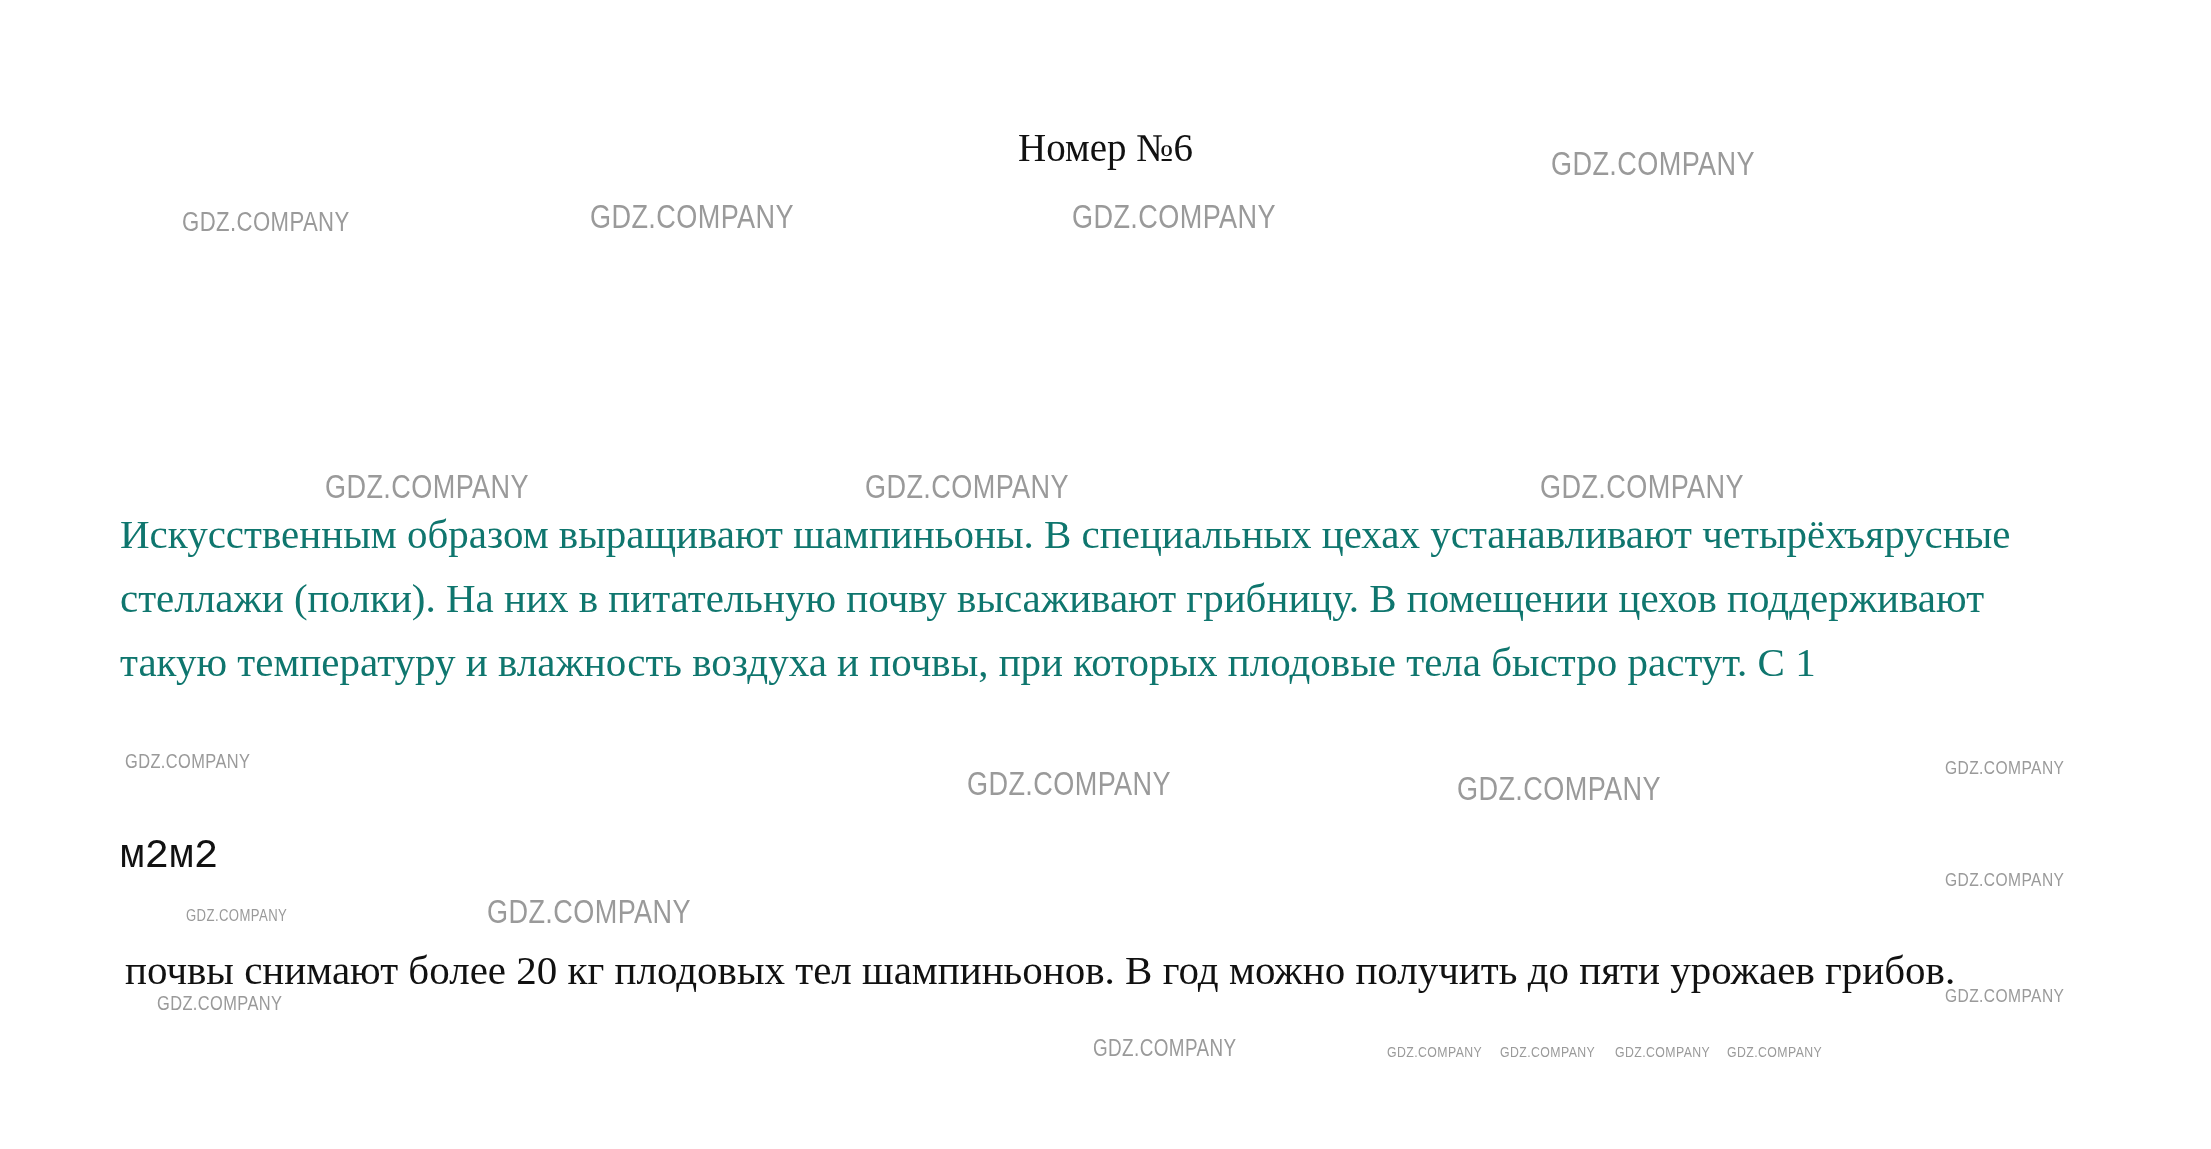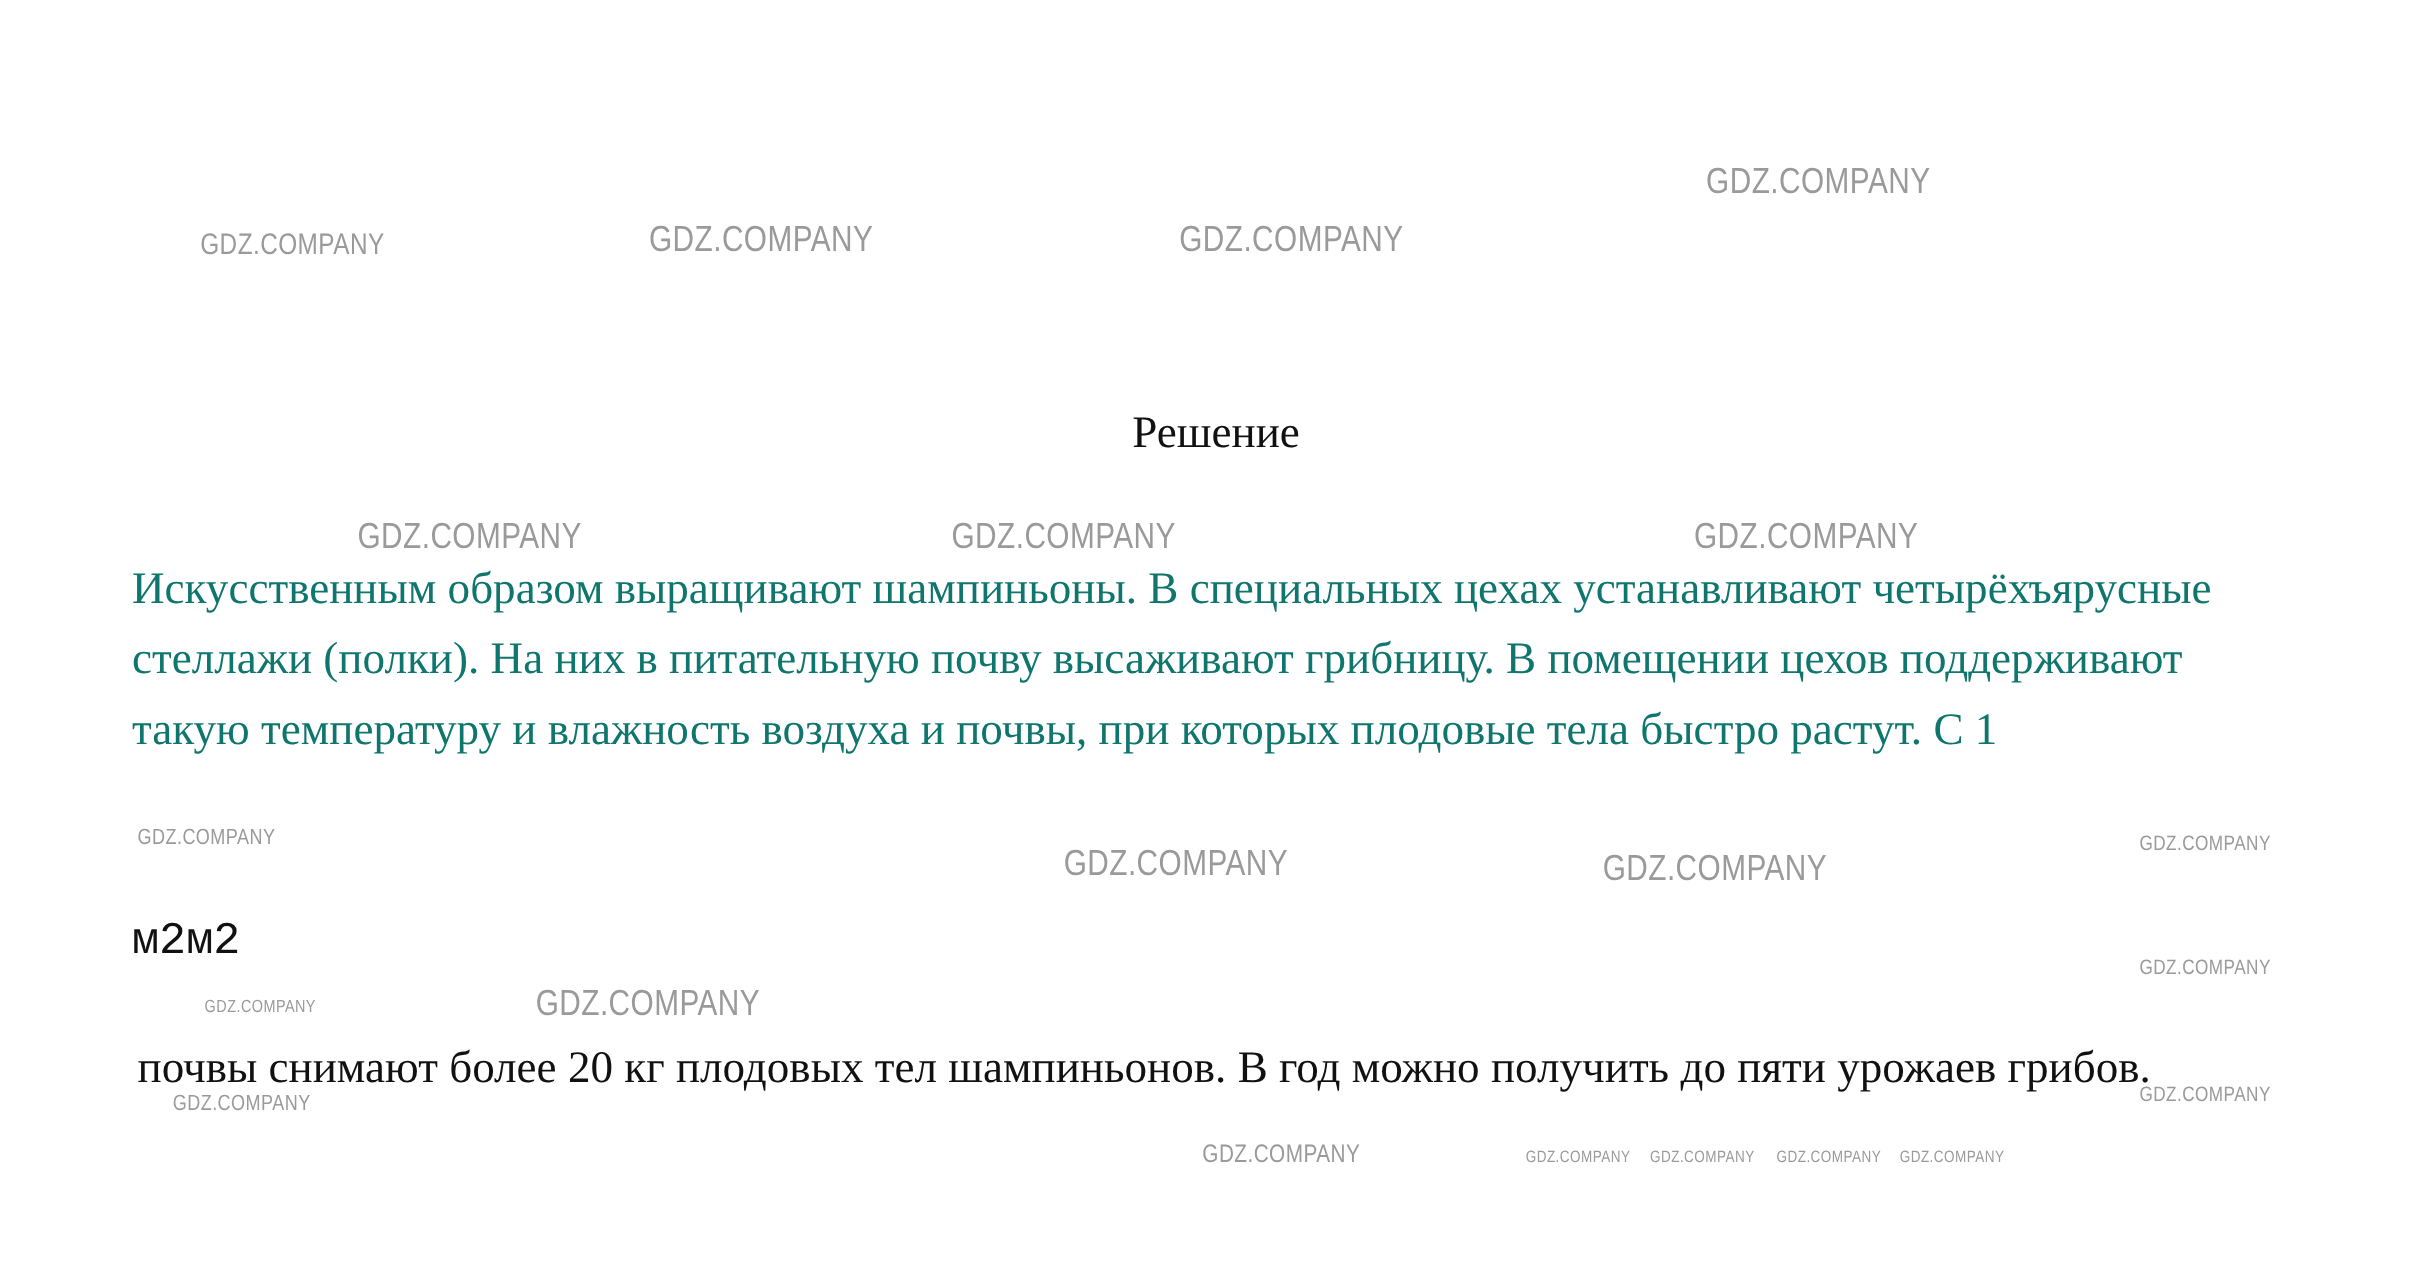--- a/index.html
+++ b/index.html
@@ -100,23 +100,23 @@
     transform-origin: left center;
     pointer-events: none;
     user-select: none;
   }
 </style>
 </head>
 <body>
 
 <div class="page">
 
+  <div class="doc-title">Номер №6</div>
 
 
-  <div class="solution-heading">Решение</div>
 
   <div class="body-text">Искусственным образом выращивают шампиньоны. В специальных цехах устанавливают четырёхъярусные стеллажи (полки). На них в питательную почву высаживают грибницу. В помещении цехов поддерживают такую температуру и влажность воздуха и почвы, при которых плодовые тела быстро растут. С 1</div>
 
   <div class="formula">м2м2</div>
 
   <div class="body-text-2"> почвы снимают более 20 кг плодовых тел шампиньонов. В год можно получить до пяти урожаев грибов.</div>
 
   <div id="watermark-layer">
       <div class="wm" style="left: 182px; top: 207px; font-size: 27px; color: rgb(154, 154, 154);">GDZ.COMPANY</div>
       <div class="wm" style="left: 590px; top: 198px; font-size: 33px; color: rgb(154, 154, 154);">GDZ.COMPANY</div>

